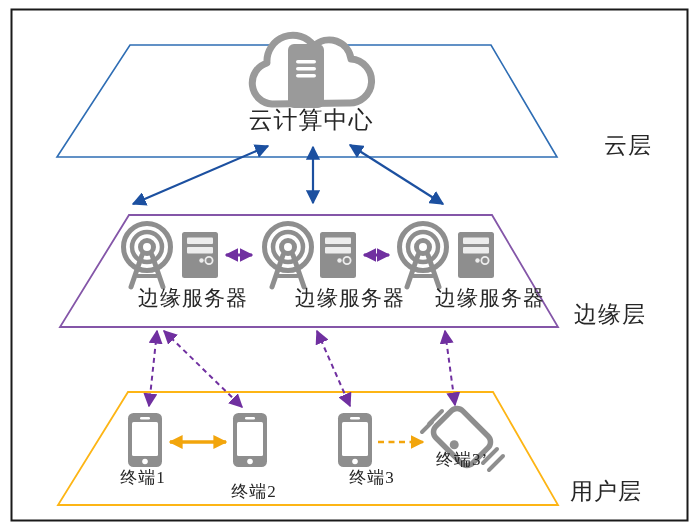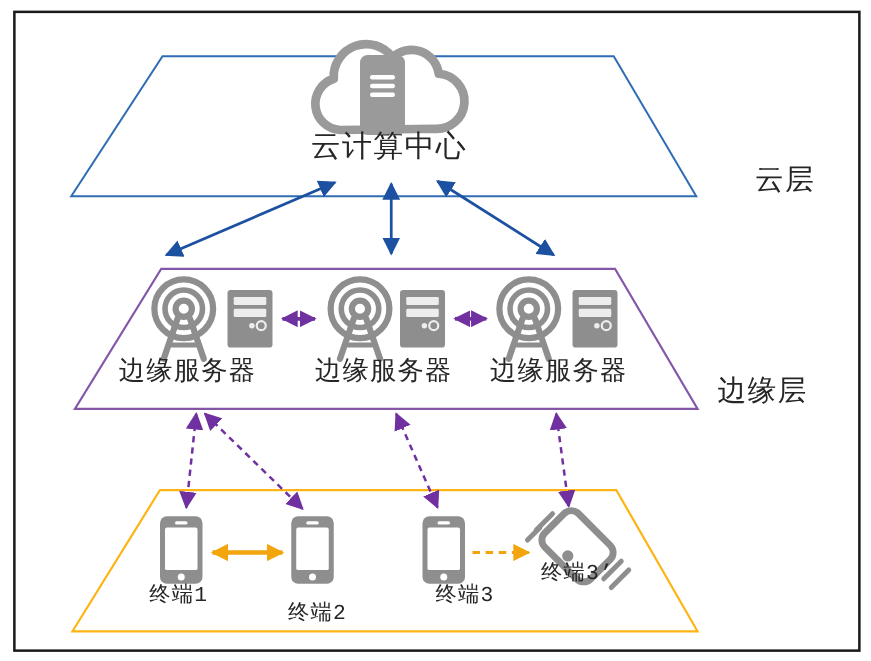--- a/index.html
+++ b/index.html
@@ -1,29 +1,29 @@
 <!DOCTYPE html>
 <html><head>
 <meta charset="utf-8">
 <style>
   html,body{margin:0;padding:0;background:#fff;}
   .stage{
     position:relative;width:697px;height:529px;background:#fff;
-    font-family:Liberation Mono, monospace;overflow:hidden;
+    font-family:Liberation Serif, serif;overflow:hidden;
   }
   .stage svg{position:absolute;left:0;top:0;}
   .lbl{
     position:absolute;color:#262626;white-space:nowrap;
     letter-spacing:1px;line-height:1;user-select:none;
   }
   .lbl.center{transform:translateX(-50%);}
   .big-lbl{font-size:24px;}
   .tier-lbl{font-size:23px;}
   .term-lbl{font-size:17px;}
-  .edge-lbl{font-size:21px;}
+  .edge-lbl{font-size:21px;margin-left:43px;}
 </style>
 </head>
 <body>
 
 <div class="stage">
 
   <svg width="697" height="529" viewBox="0 0 697 529">
     <defs>
 
       <marker id="mb" viewBox="0 0 10 10" refX="9" refY="5" markerWidth="6.5" markerHeight="6.5" orient="auto-start-reverse">
@@ -121,14 +121,15 @@
 
   <div class="lbl edge-lbl center" style="left:150px;top:288px;">边缘服务器</div>
   <div class="lbl edge-lbl center" style="left:307px;top:288px;">边缘服务器</div>
   <div class="lbl edge-lbl center" style="left:447px;top:288px;">边缘服务器</div>
   <div class="lbl tier-lbl" style="left:574px;top:303px;">边缘层</div>
 
   <div class="lbl term-lbl center" style="left:143px;top:469px;">终端1</div>
   <div class="lbl term-lbl center" style="left:254px;top:483px;">终端2</div>
   <div class="lbl term-lbl center" style="left:372px;top:469px;">终端3</div>
   <div class="lbl term-lbl center" style="left:462px;top:451px;">终端3’</div>
+  <div class="lbl tier-lbl" style="left:570px;top:480px;">用户层</div>
 
 </div>
 
 </body></html>

